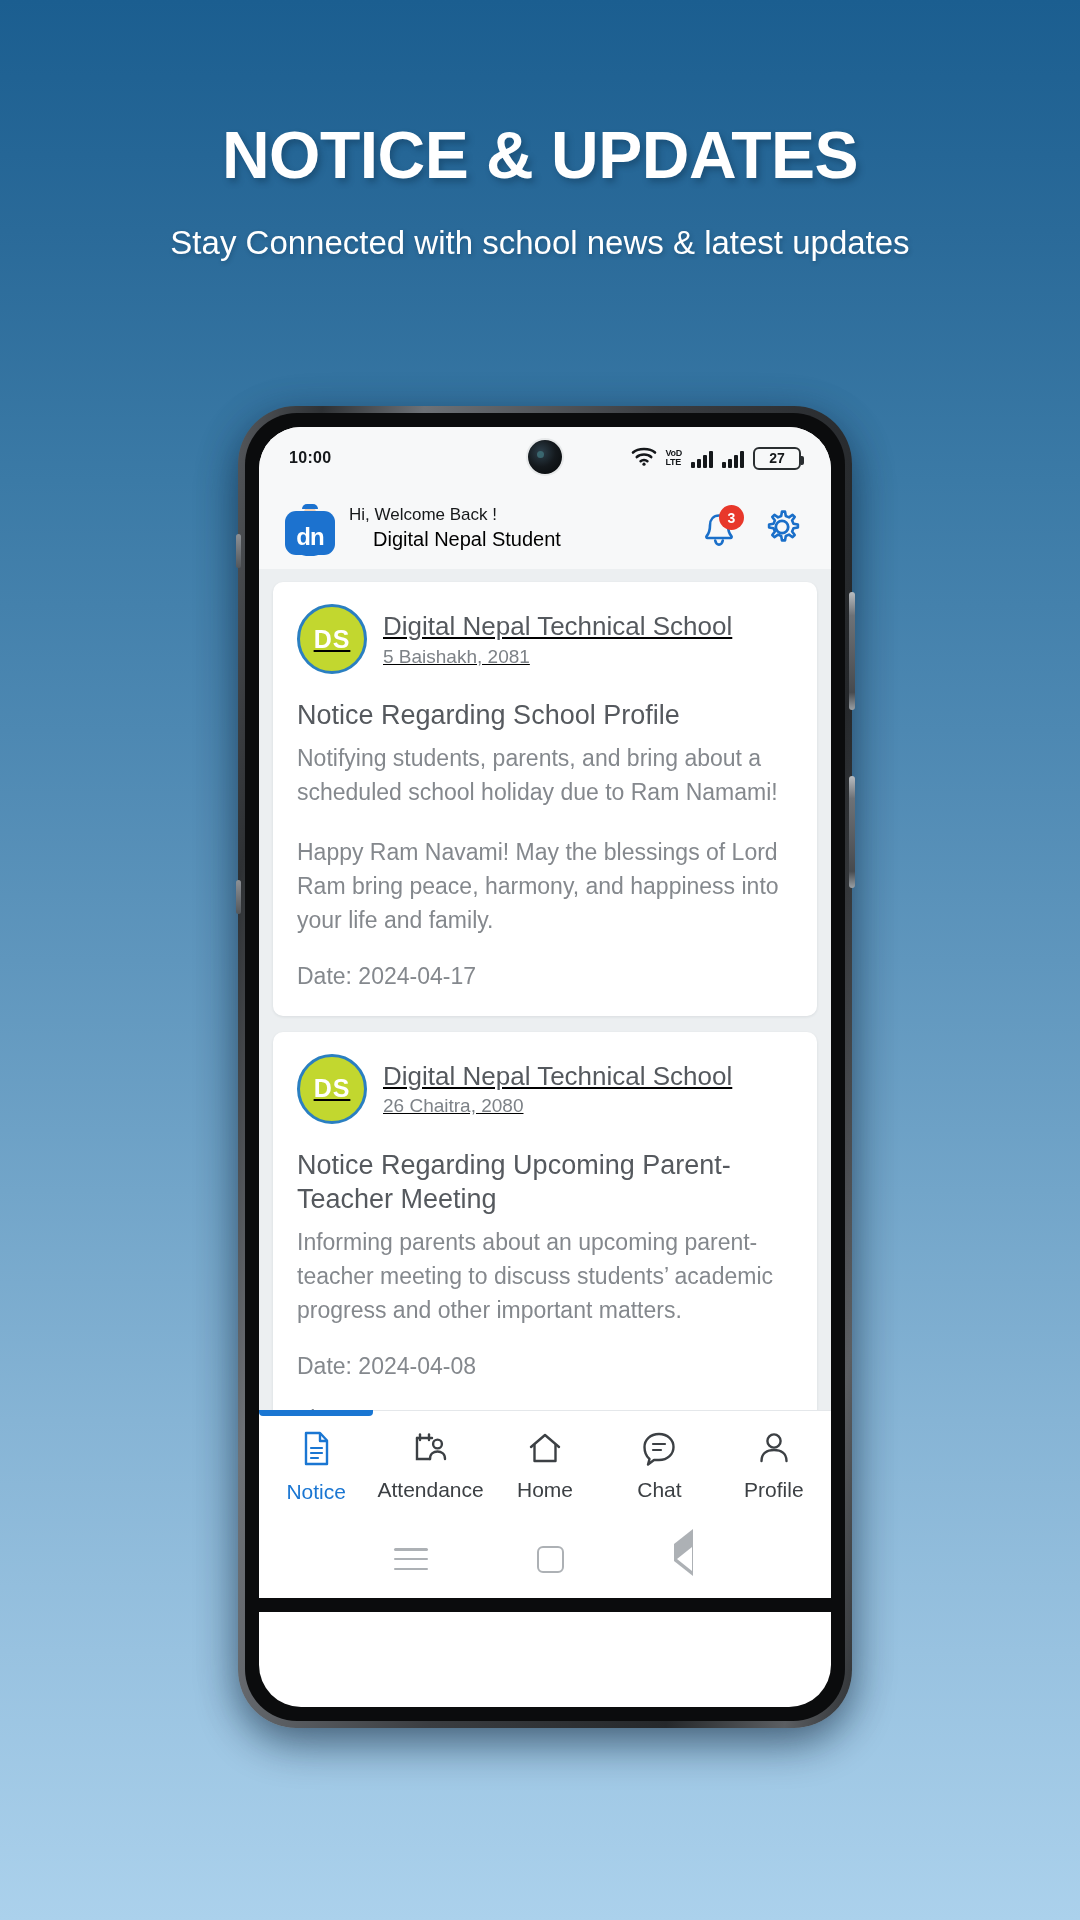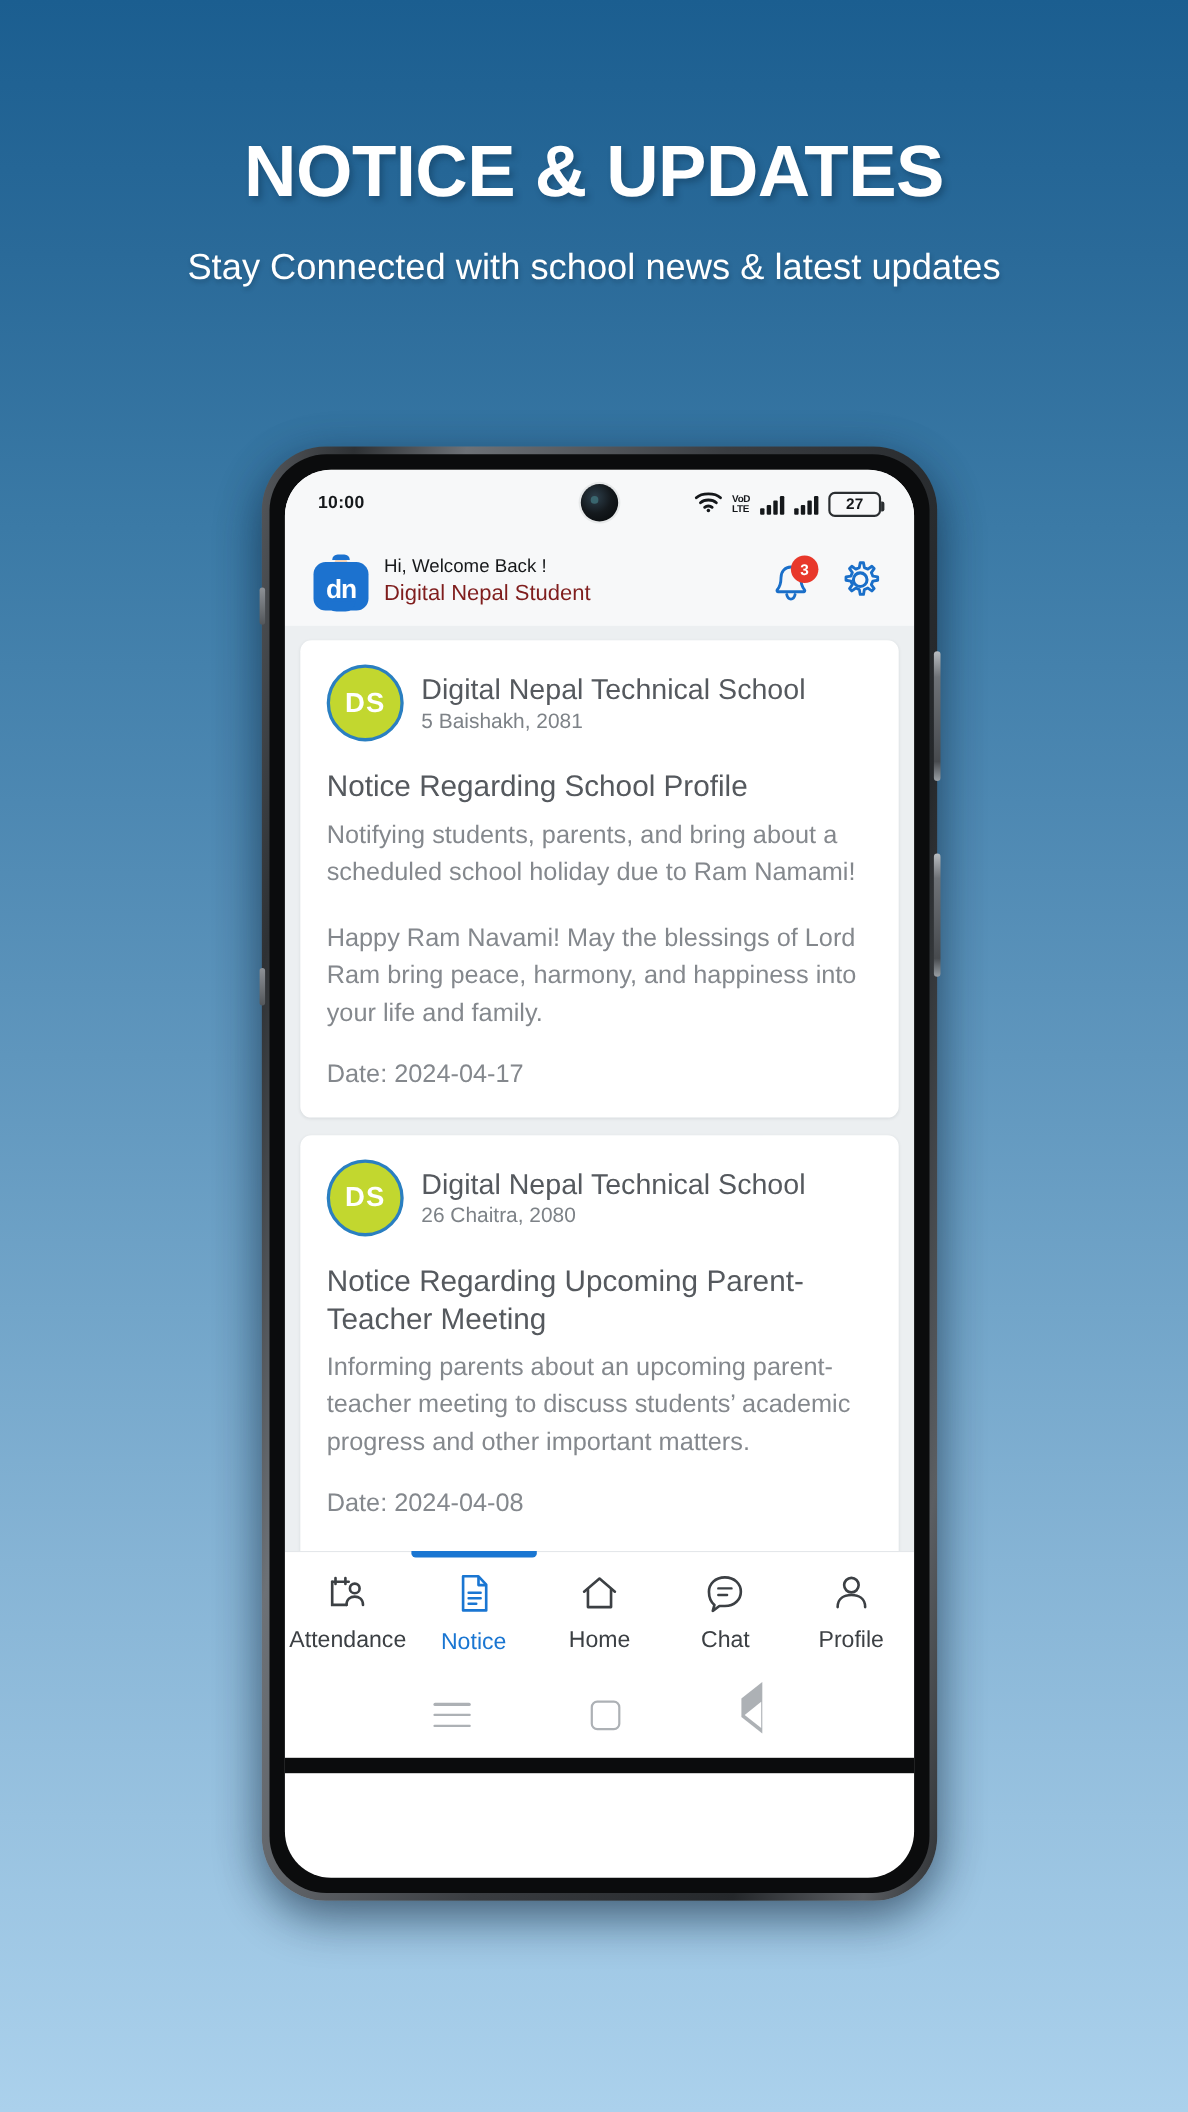--- a/index.html
+++ b/index.html
@@ -122,42 +122,42 @@
   .logo-person{
     position:absolute; left:50%; transform:translateX(-50%); top:0;
     width:18px; height:18px;
   }
   .logo-person i{ position:absolute; left:3px; top:4px; width:12px; height:10px;
     border-radius:50% 50% 4px 4px; background:#f4d2b6; }
   .logo-person b{ position:absolute; left:1px; top:1px; width:16px; height:5px;
     border-radius:6px 6px 0 0; background:#1c72cf; }
   .hdr-text{ flex:1; min-width:0; }
   .hdr-title{ font-size:17px; color:#16181a; line-height:1.2; }
-  .hdr-sub{ font-size:20px; color:#7f1d1d; line-height:1.35; margin-top:1px; }
+  .hdr-sub{ font-size:20px; color:#000000; line-height:1.35; margin-top:1px;margin-left:24px; }
   .hdr-icons{ display:flex; align-items:center; gap:26px; padding-right:4px; }
   .bell-wrap{ position:relative; width:36px; height:38px; }
   .badge{
     position:absolute; right:-7px; top:-5px; min-width:25px; height:25px;
     border-radius:50%; background:#e8382b; color:#fff;
     font-size:14px; font-weight:bold; display:flex; align-items:center; justify-content:center;
   }
 
   
   .feed{
     background:#eceff1;
     height:841px;
     padding:13px 0 0;
     overflow:hidden;
   }
   .card{
     background:#ffffff; border-radius:10px; margin:0 14px 16px;
     padding:22px 24px 26px;
     box-shadow:0 1px 3px rgba(20,40,60,.09);
   }
-  .card-head{ display:flex; align-items:center; gap:16px; }
+  .card-head{ display:flex; align-items:center; gap:16px;text-decoration:underline; }
   .avatar{
     width:70px; height:70px; border-radius:50%;
     background:#c2d72f; border:3px solid #2a7fc1;
     display:flex; align-items:center; justify-content:center;
     color:#ffffff; font-size:25px; font-weight:bold; letter-spacing:1px;
     flex:none;
   }
   .school{ font-size:26px; color:#55595e; line-height:1.25; }
   .bsdate{ font-size:19px; color:#7d8287; margin-top:3px; }
   .notice-title{ font-size:27px; color:#55595e; margin-top:24px; line-height:1.28; }
@@ -309,46 +309,46 @@
             <div class="notice-body">Informing parents about an upcoming parent-teacher meeting to discuss students’ academic progress and other important matters.</div>
             <div class="notice-meta">Date: 2024-04-08</div>
             <div class="notice-meta">Time: 11 AM</div>
 
           </div>
 
         </div>
 
         <div class="bottomnav">
 
+          <div class="nav-item active">
+            <span class="nav-ind"></span>
+            <span>
+              <svg width="34" height="38" viewBox="0 0 34 38">
+                <path d="M7 3 L21 3 L28 10.5 L28 34 L7 34 Z" fill="none" stroke="#1a76d2" stroke-width="2.4" stroke-linejoin="round"></path>
+                <path d="M21 3 L21 11 L28 11" fill="none" stroke="#1a76d2" stroke-width="2.4" stroke-linejoin="round"></path>
+                <path d="M12 18 L23 18 M12 23 L23 23 M12 28 L19 28" stroke="#1a76d2" stroke-width="2.2" stroke-linecap="round"></path>
+              </svg>
+            </span>
+            <span class="nav-label">Notice</span>
+          </div>
+
           <div class="nav-item">
             <span>
               <svg width="38" height="36" viewBox="0 0 38 36">
                 <path d="M5 8 L5 29 L18 29" fill="none" stroke="#3c4044" stroke-width="2.4" stroke-linecap="round"></path>
                 <path d="M5 8 L20 8" fill="none" stroke="#3c4044" stroke-width="2.4" stroke-linecap="round"></path>
                 <path d="M8 4.5 L8 10" stroke="#3c4044" stroke-width="2.4" stroke-linecap="round"></path>
                 <path d="M17 4.5 L17 10" stroke="#3c4044" stroke-width="2.4" stroke-linecap="round"></path>
                 <circle cx="25.5" cy="14" r="4.4" fill="none" stroke="#3c4044" stroke-width="2.4"></circle>
                 <path d="M18 29 C18 23.5 22 21.5 25.5 21.5 C29 21.5 33 23.5 33 29" fill="none" stroke="#3c4044" stroke-width="2.4" stroke-linecap="round"></path>
               </svg>
             </span>
             <span class="nav-label">Attendance</span>
           </div>
 
-          <div class="nav-item active">
-            <span class="nav-ind"></span>
-            <span>
-              <svg width="34" height="38" viewBox="0 0 34 38">
-                <path d="M7 3 L21 3 L28 10.5 L28 34 L7 34 Z" fill="none" stroke="#1a76d2" stroke-width="2.4" stroke-linejoin="round"></path>
-                <path d="M21 3 L21 11 L28 11" fill="none" stroke="#1a76d2" stroke-width="2.4" stroke-linejoin="round"></path>
-                <path d="M12 18 L23 18 M12 23 L23 23 M12 28 L19 28" stroke="#1a76d2" stroke-width="2.2" stroke-linecap="round"></path>
-              </svg>
-            </span>
-            <span class="nav-label">Notice</span>
-          </div>
-
           <div class="nav-item">
             <span>
               <svg width="38" height="36" viewBox="0 0 38 36">
                 <path d="M5 17 L19 5 L33 17" fill="none" stroke="#3c4044" stroke-width="2.4" stroke-linecap="round" stroke-linejoin="round"></path>
                 <path d="M8.5 15 L8.5 31 L29.5 31 L29.5 15" fill="none" stroke="#3c4044" stroke-width="2.4" stroke-linecap="round" stroke-linejoin="round"></path>
               </svg>
             </span>
             <span class="nav-label">Home</span>
           </div>
 

